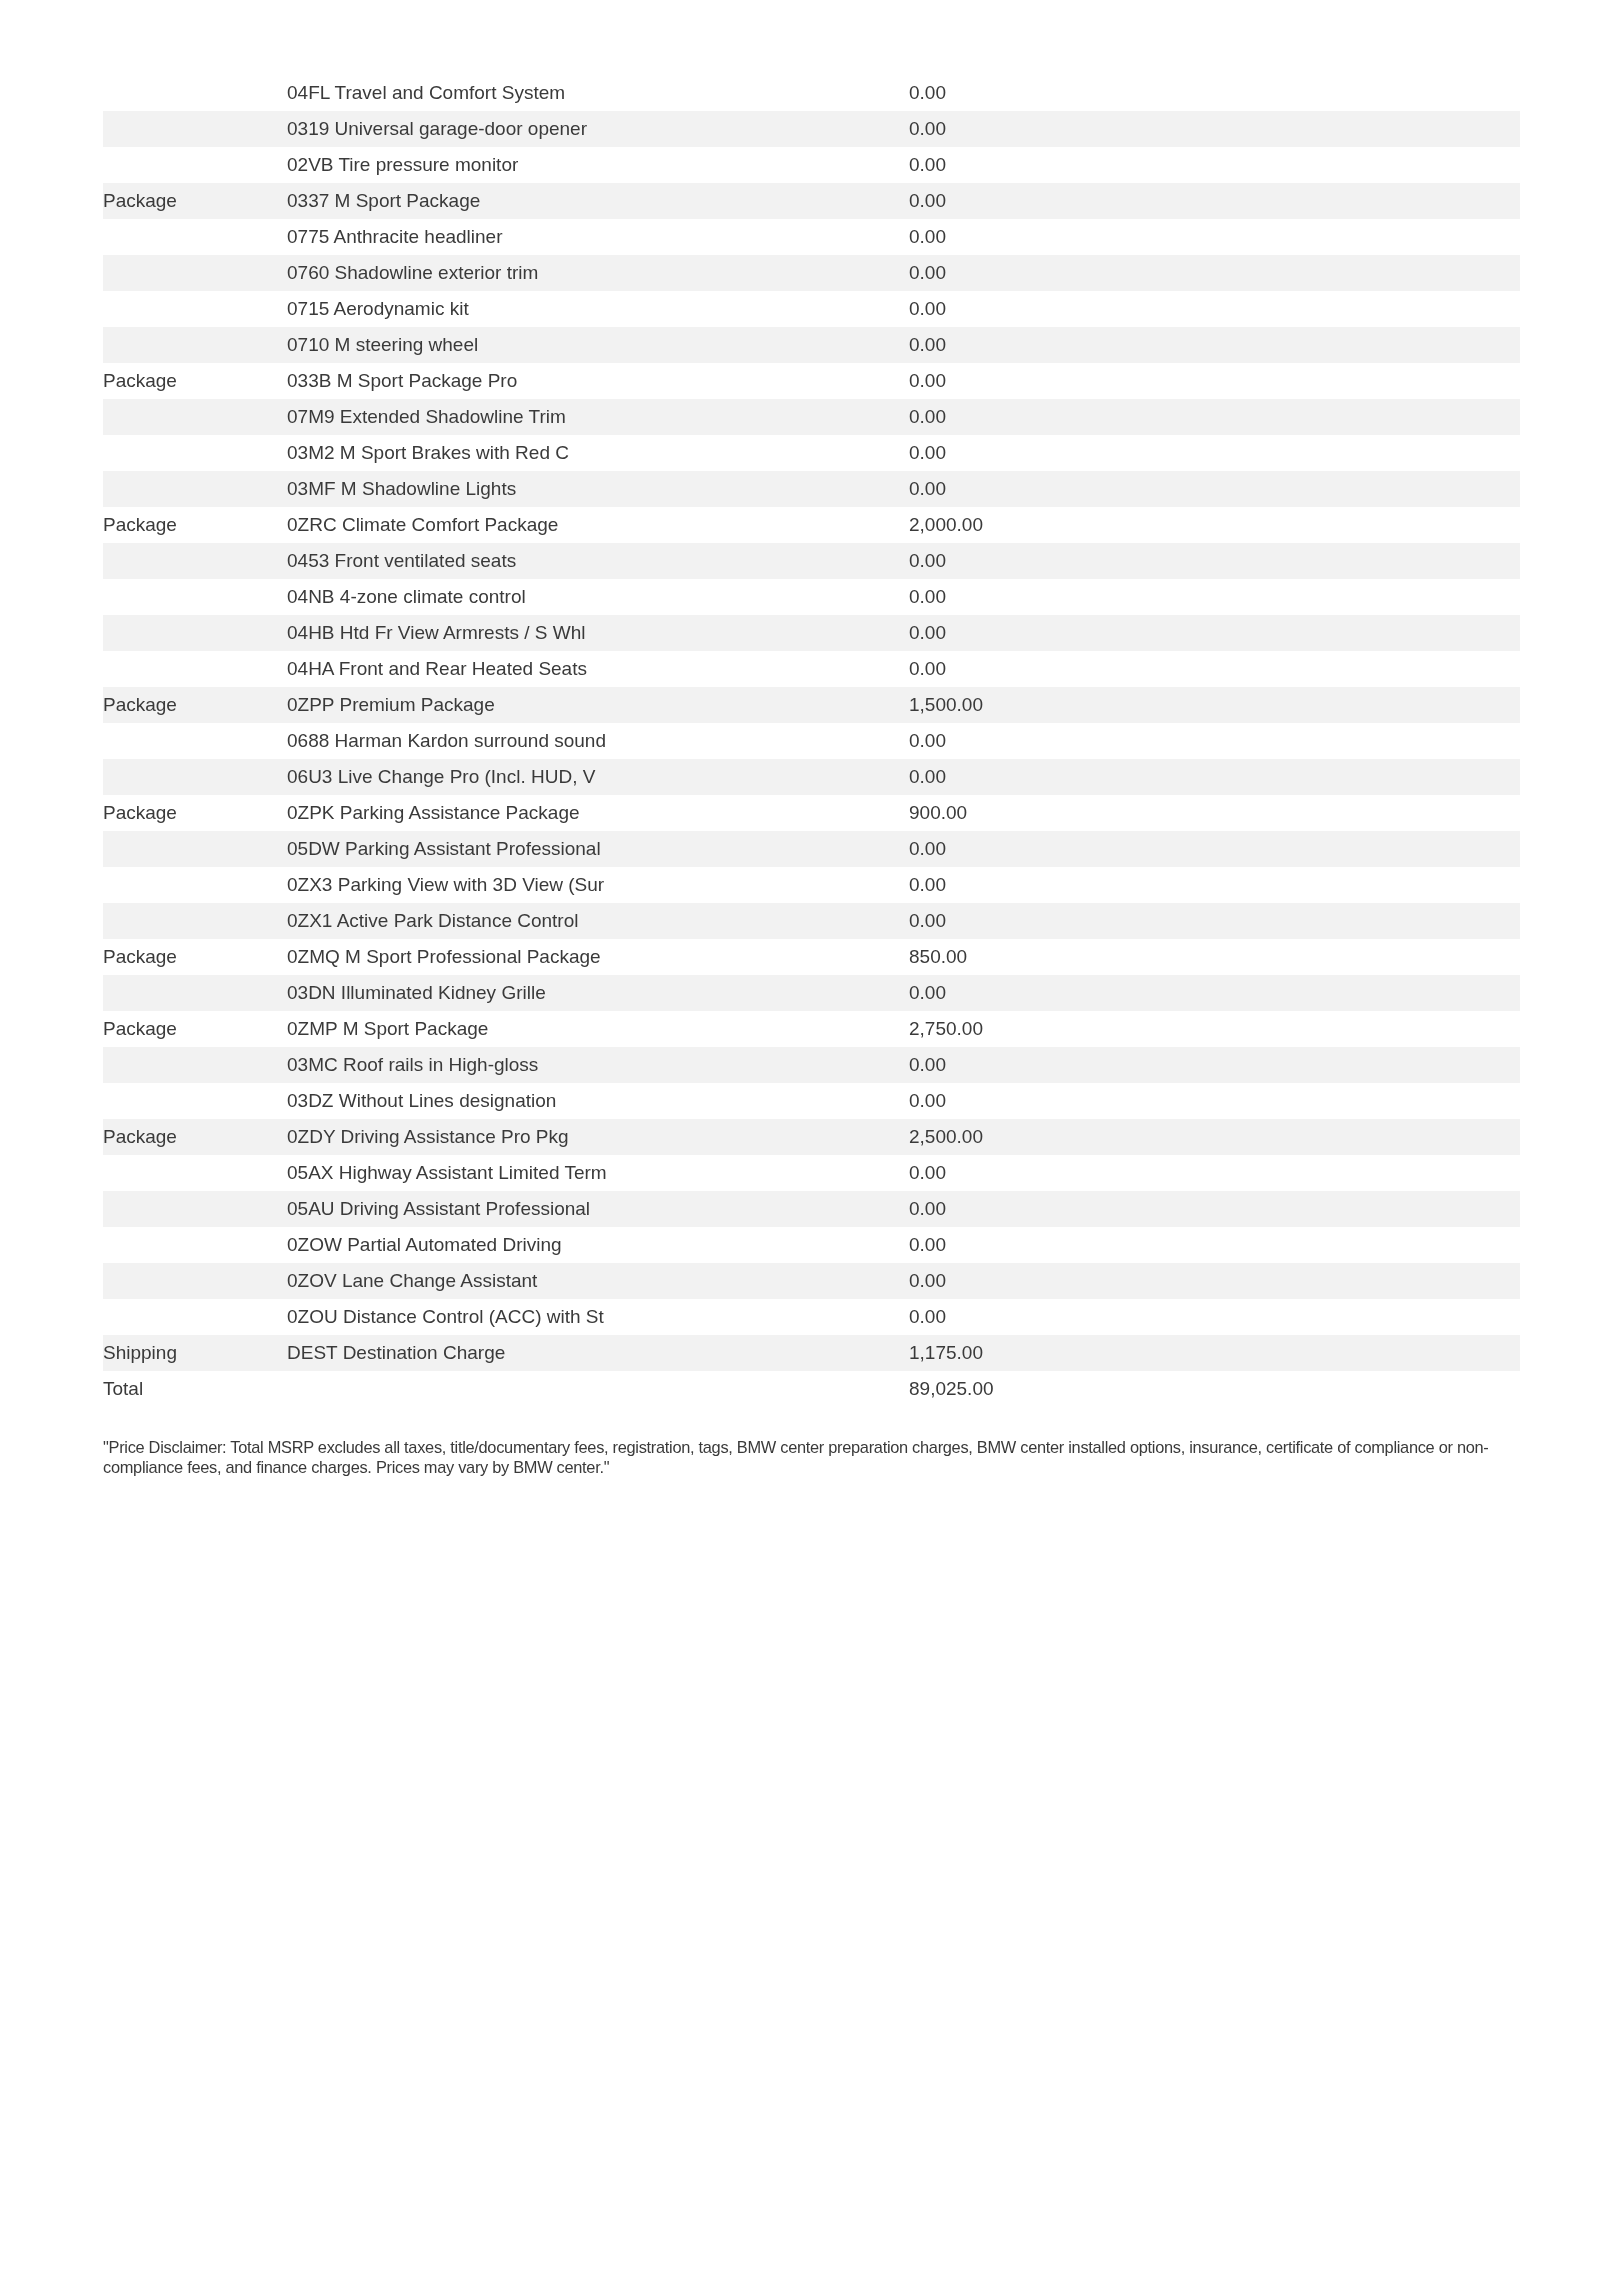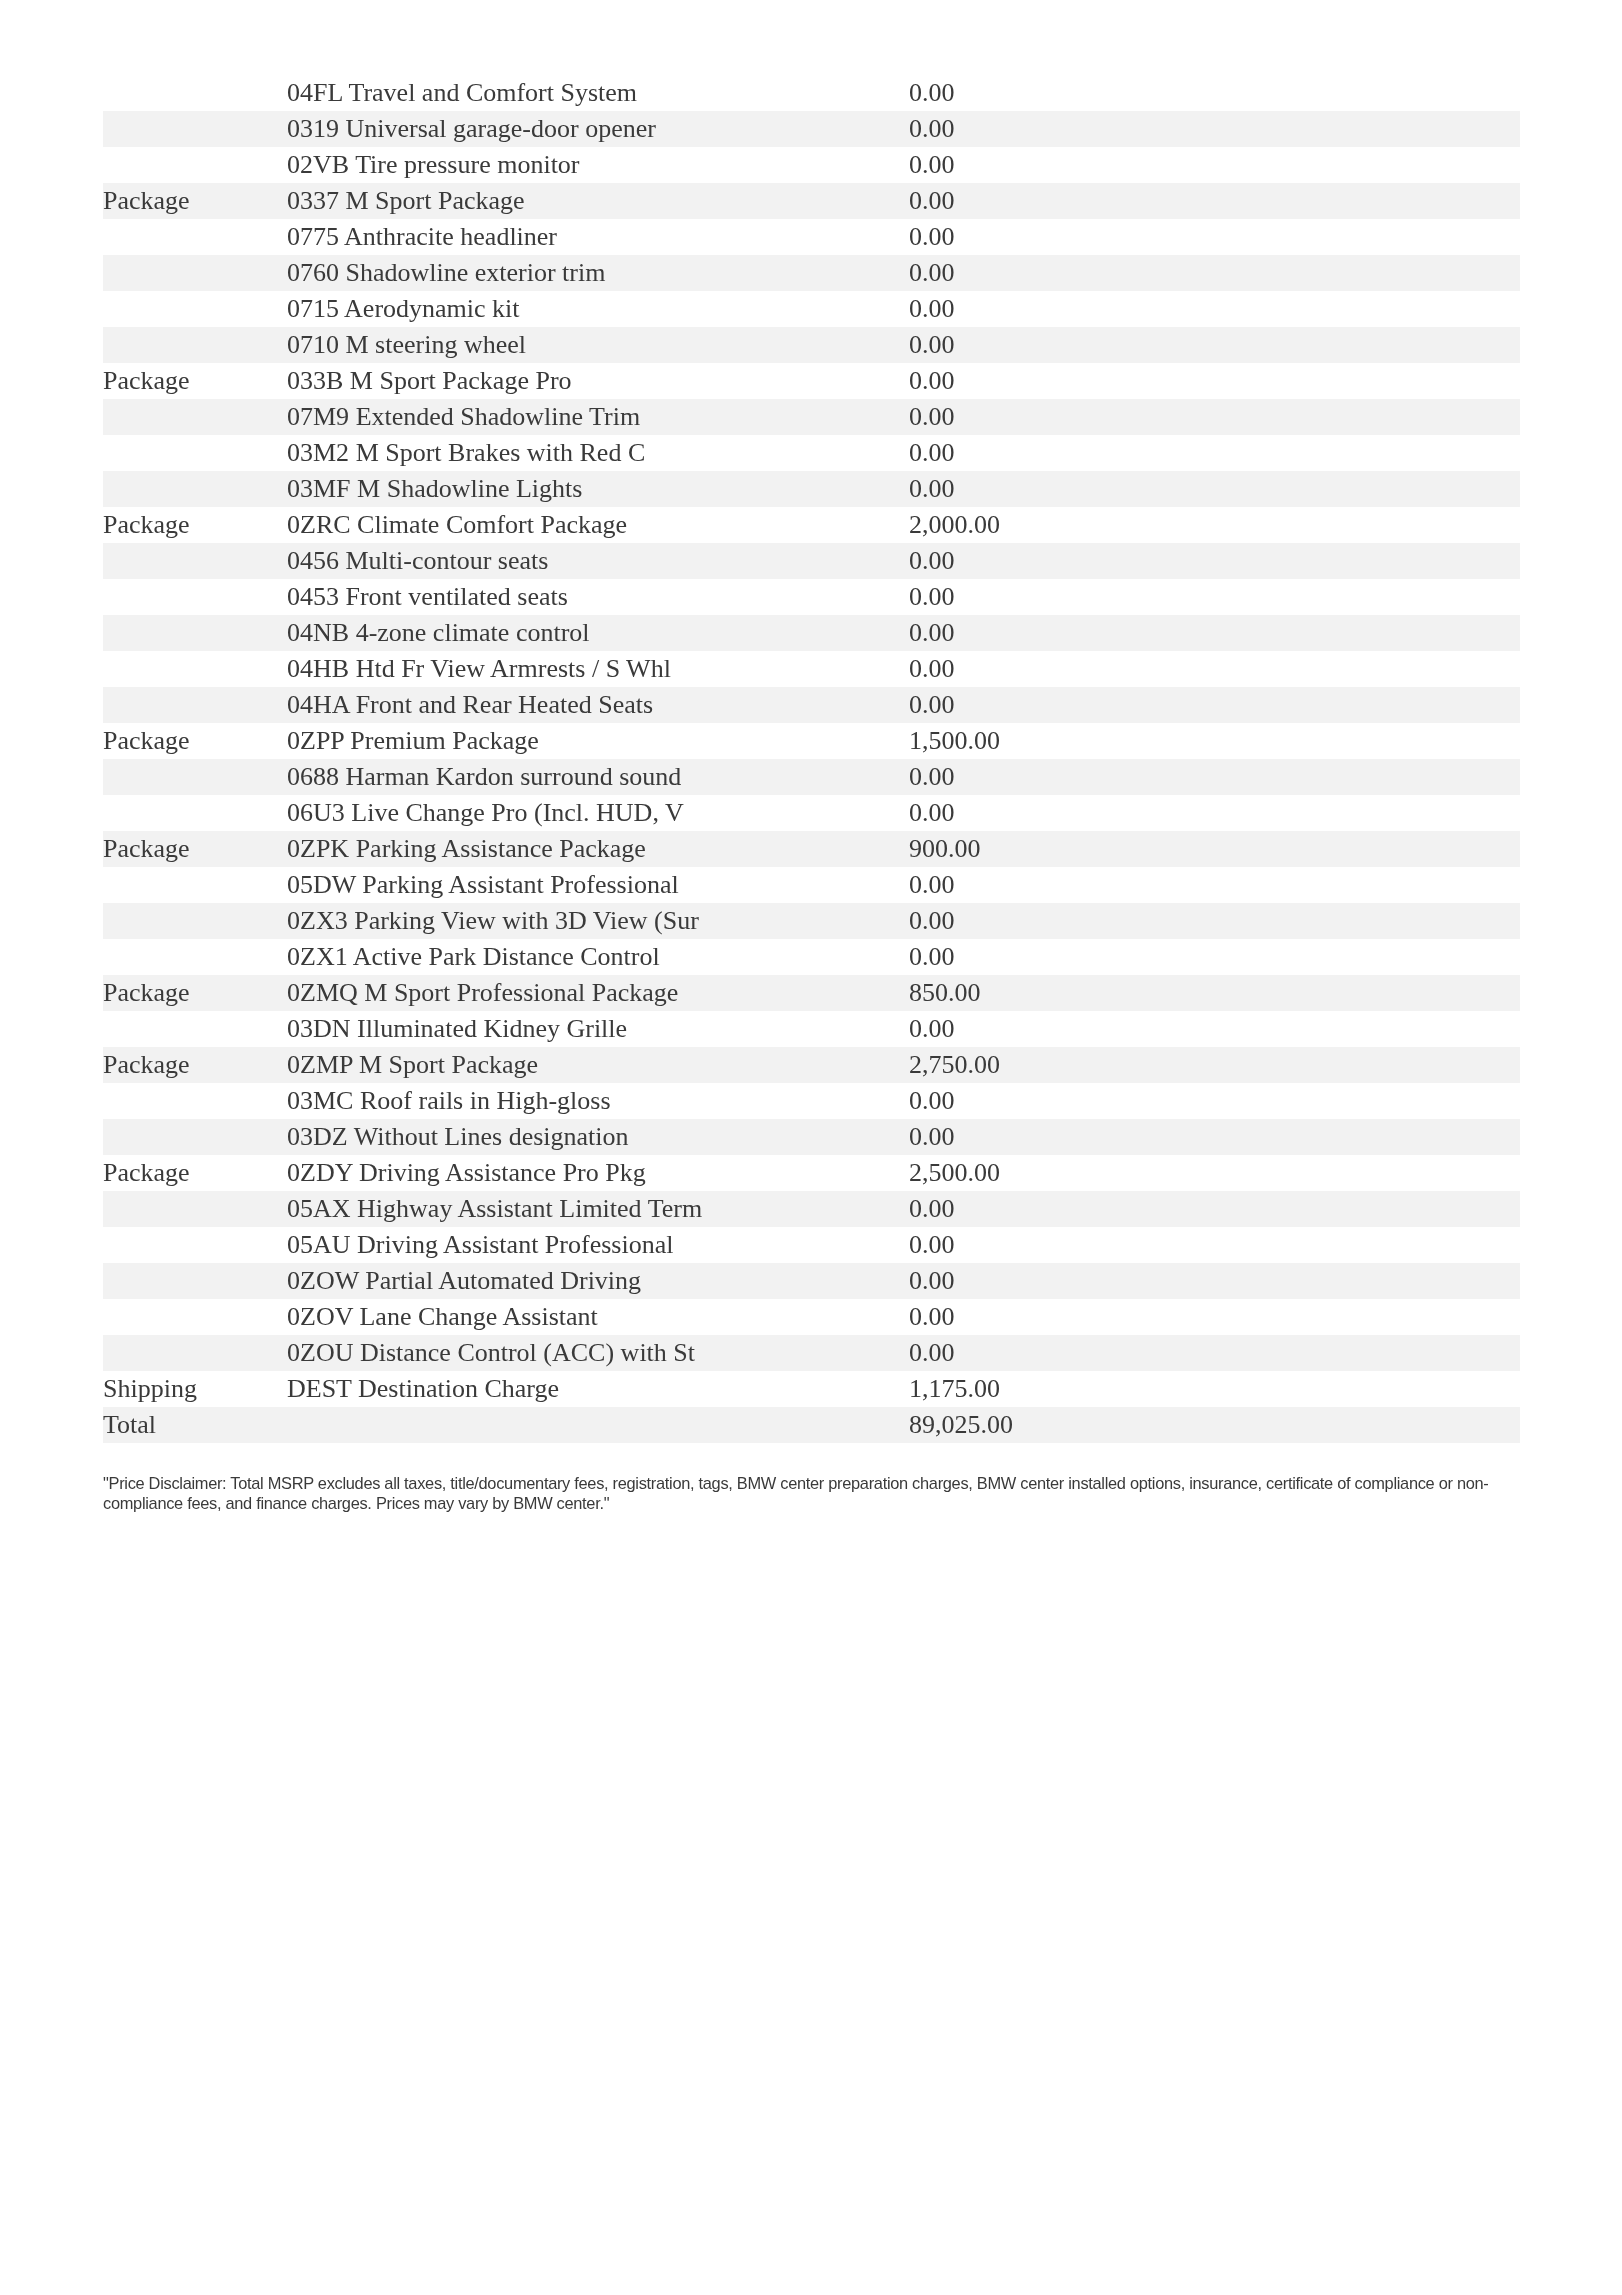--- a/index.html
+++ b/index.html
@@ -17,22 +17,21 @@
   .page {
     position: absolute;
     left: 103px;
     top: 75px;
     width: 1417px;
   }
   table.price-table {
     border-collapse: collapse;
     table-layout: fixed;
     width: 1417px;
-    font-size: 26px;
-    font-family: Liberation Serif, serif;
+    font-size: 19px;
   }
   table.price-table col.col-category { width: 184px; }
   table.price-table col.col-item     { width: 622px; }
   table.price-table col.col-price    { width: 261px; }
   table.price-table col.col-filler   { width: 350px; }
   table.price-table tr {
     height: 36px;
   }
   table.price-table tr:nth-child(even) {
     background: #f2f2f2;
@@ -143,26 +142,20 @@
           <td class="cell-filler"></td>
         </tr>
         <tr>
           <td class="cell-category">Package</td>
           <td class="cell-item"><span>0ZRC</span> <span>Climate Comfort Package</span></td>
           <td class="cell-price">2,000.00</td>
           <td class="cell-filler"></td>
         </tr>
         <tr>
           <td class="cell-category"></td>
-          <td class="cell-item"><span>0456</span> <span>Multi-contour seats</span></td>
-          <td class="cell-price">0.00</td>
-          <td class="cell-filler"></td>
-        </tr>
-        <tr>
-          <td class="cell-category"></td>
           <td class="cell-item"><span>0453</span> <span>Front ventilated seats</span></td>
           <td class="cell-price">0.00</td>
           <td class="cell-filler"></td>
         </tr>
         <tr>
           <td class="cell-category"></td>
           <td class="cell-item"><span>04NB</span> <span>4-zone climate control</span></td>
           <td class="cell-price">0.00</td>
           <td class="cell-filler"></td>
         </tr>

